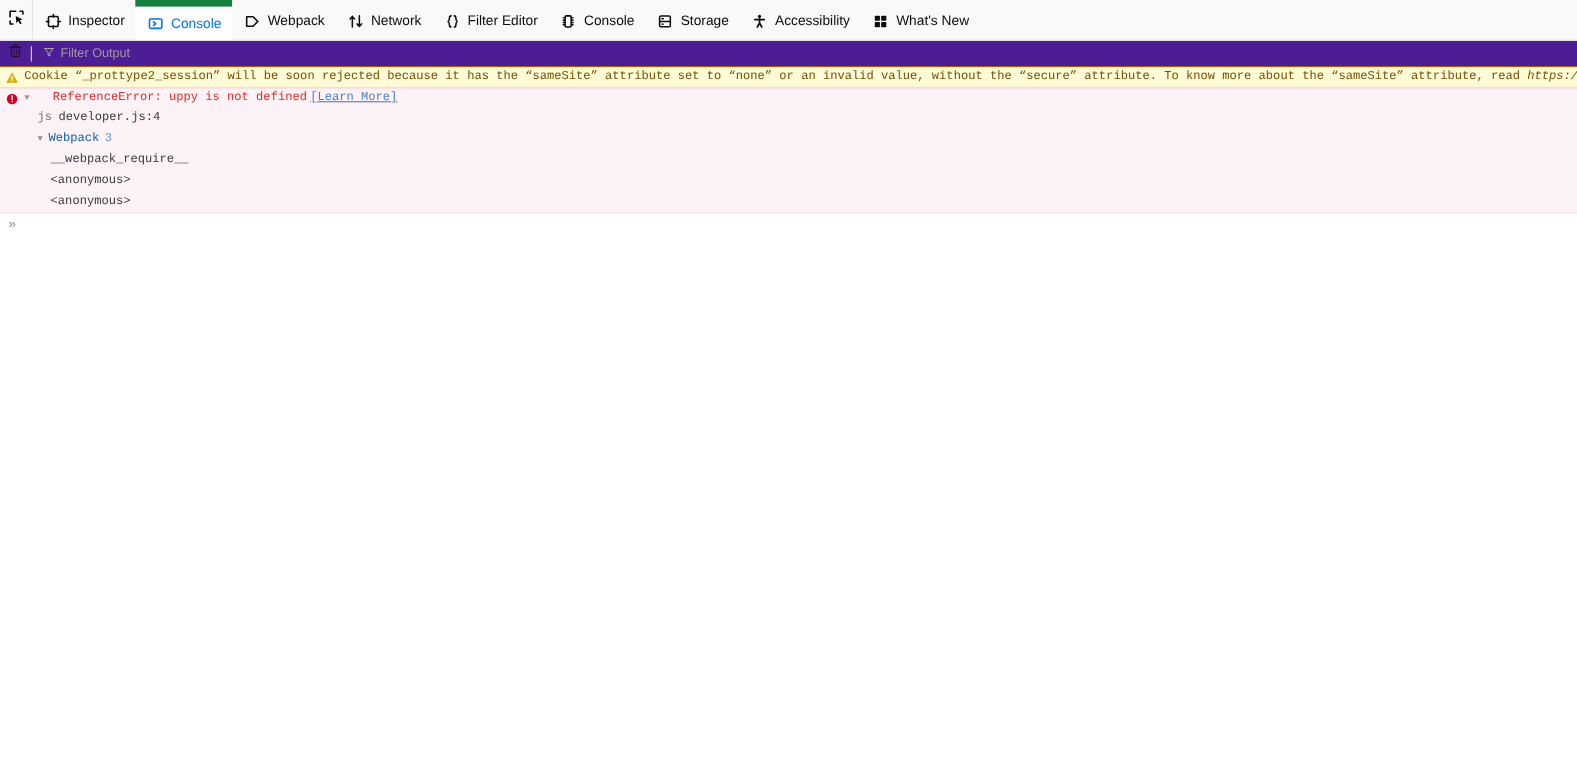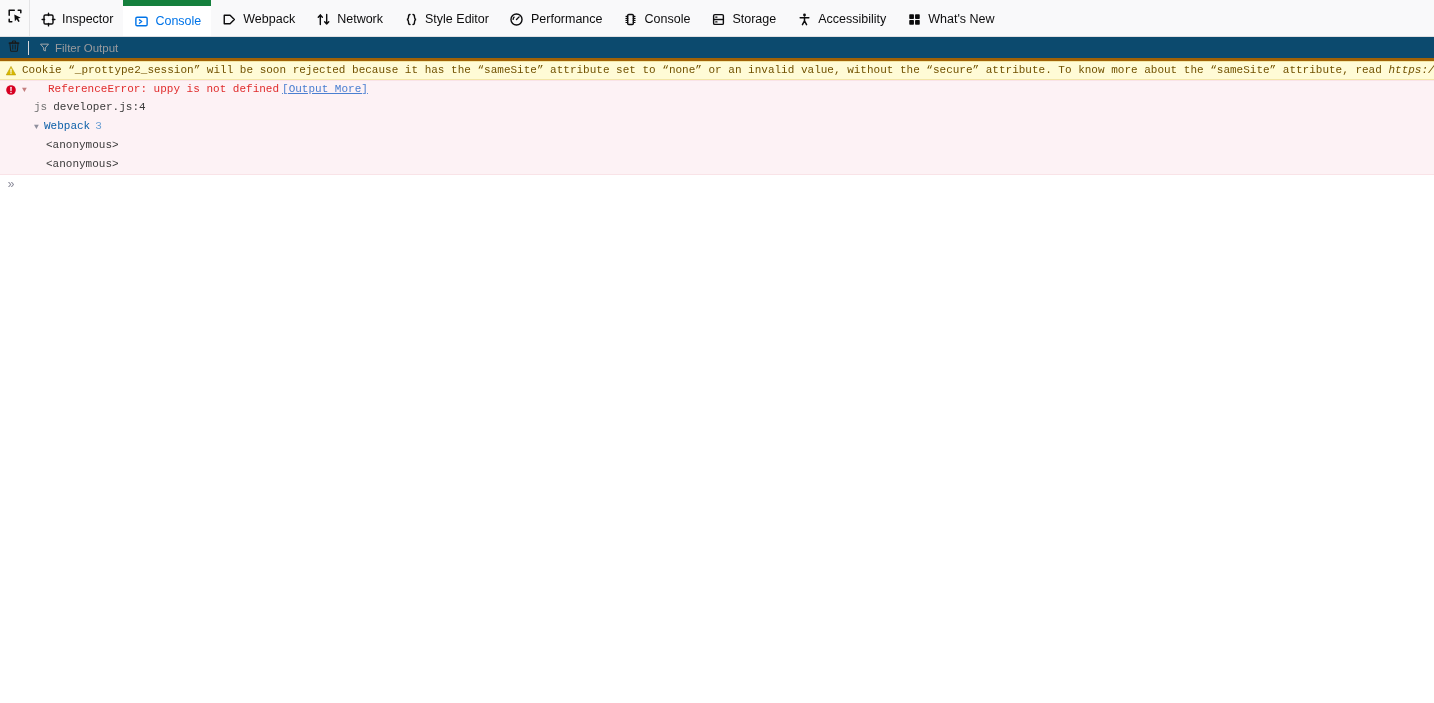--- a/index.html
+++ b/index.html
@@ -64,22 +64,22 @@
     display: flex; align-items: center; justify-content: center;
     flex: 0 0 16px;
   }
   .tab-icon svg { display: block; }
 
   
   .filter-bar {
     height: 24px;
     display: flex;
     align-items: center;
-    background: #0c4a6e;
-    border-bottom: 3px solid #a16207;
+    background: #4c1d95;
+    border-bottom: 1px solid #a16207;
     padding-left: 2px;
   }
 
   .clear-button {
     width: 24px; height: 22px;
     display: flex; align-items: center; justify-content: center;
     cursor: pointer;
   }
 
   .toolbar-sep {
@@ -309,33 +309,23 @@
         <span class="tab-label">Network</span>
       </div>
 
       <div class="devtools-tab">
         <span class="tab-icon">
           <svg width="15" height="15" viewBox="0 0 16 16">
             <path d="M6.4 2.6c-1.6 0-1.6 2.2-1.6 2.8s0 2.2-1.6 2.6c1.6 0.4 1.6 2 1.6 2.6s0 2.8 1.6 2.8" fill="none" stroke="#0c0c0d" stroke-width="1.5" stroke-linecap="round"></path>
             <path d="M9.6 2.6c1.6 0 1.6 2.2 1.6 2.8s0 2.2 1.6 2.6c-1.6 0.4-1.6 2-1.6 2.6s0 2.8-1.6 2.8" fill="none" stroke="#0c0c0d" stroke-width="1.5" stroke-linecap="round"></path>
           </svg>
         </span>
-        <span class="tab-label">Style Editor</span>
-      </div>
-
-      <div class="devtools-tab">
-        <span class="tab-icon">
-          <svg width="15" height="15" viewBox="0 0 16 16">
-            <circle cx="8" cy="8" r="5.9" fill="none" stroke="#0c0c0d" stroke-width="1.5"></circle>
-            <path d="M8 8l2.8-2.8" stroke="#0c0c0d" stroke-width="1.5" stroke-linecap="round"></path>
-            <path d="M4.4 8a3.6 3.6 0 0 1 1.1-2.6" stroke="#0c0c0d" stroke-width="1.3" fill="none" stroke-linecap="round"></path>
-          </svg>
-        </span>
-        <span class="tab-label">Performance</span>
-      </div>
+        <span class="tab-label">Filter Editor</span>
+      </div>
+
 
       <div class="devtools-tab">
         <span class="tab-icon">
           <svg width="15" height="15" viewBox="0 0 16 16">
             <rect x="5.0" y="2.6" width="6" height="10.8" rx="1.2" fill="none" stroke="#0c0c0d" stroke-width="1.5"></rect>
             <path d="M3.2 4.6h1.8M3.2 6.8h1.8M3.2 9.0h1.8M3.2 11.2h1.8M11 4.6h1.8M11 6.8h1.8M11 9.0h1.8M11 11.2h1.8" stroke="#0c0c0d" stroke-width="1.3" stroke-linecap="round"></path>
           </svg>
         </span>
         <span class="tab-label">Console</span>
       </div>
@@ -417,21 +407,21 @@
 
     <div class="message-row msg-error">
       <div class="msg-icon">
         <svg width="12" height="12" viewBox="0 0 16 16">
           <circle cx="8" cy="8" r="6.4" fill="#d70022"></circle>
           <path d="M8 4.4v4.4" stroke="#ffffff" stroke-width="1.7" stroke-linecap="round"></path>
           <circle cx="8" cy="11.3" r="0.95" fill="#ffffff"></circle>
         </svg>
       </div>
       <div class="msg-text">
-        <span class="twisty twisty-error">▼</span><span class="err-text">ReferenceError: uppy is not defined</span><a class="learn-more">[Output More]</a>
+        <span class="twisty twisty-error">▼</span><span class="err-text">ReferenceError: uppy is not defined</span><a class="learn-more">[Learn More]</a>
       </div>
     </div>
 
     <div class="message-row msg-error-body">
       <div class="msg-text stack-frames">
         <div class="frame-row frame-indent-1">
           <span class="frame-tag">js</span>
           <span class="frame-loc">developer.js:4</span>
         </div>
       </div>
@@ -440,20 +430,27 @@
     <div class="message-row msg-error-body">
       <div class="msg-text stack-frames">
         <div class="frame-row frame-indent-2">
           <span class="twisty">▼</span>
             <span class="group-label">Webpack</span>
             <span class="group-count">3</span>
         </div>
       </div>
     </div>
 
+    <div class="message-row msg-error-body">
+      <div class="msg-text stack-frames">
+        <div class="frame-row frame-indent-3">
+          <span class="frame-name">__webpack_require__</span>
+        </div>
+      </div>
+    </div>
 
     <div class="message-row msg-error-body">
       <div class="msg-text stack-frames">
         <div class="frame-row frame-indent-3">
           <span class="anon-name">&lt;anonymous&gt;</span>
         </div>
       </div>
     </div>
 
     <div class="message-row msg-error-last">

